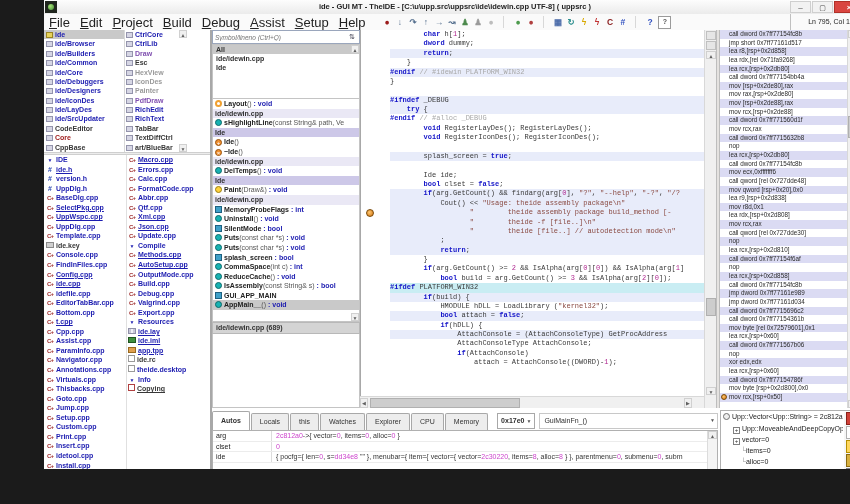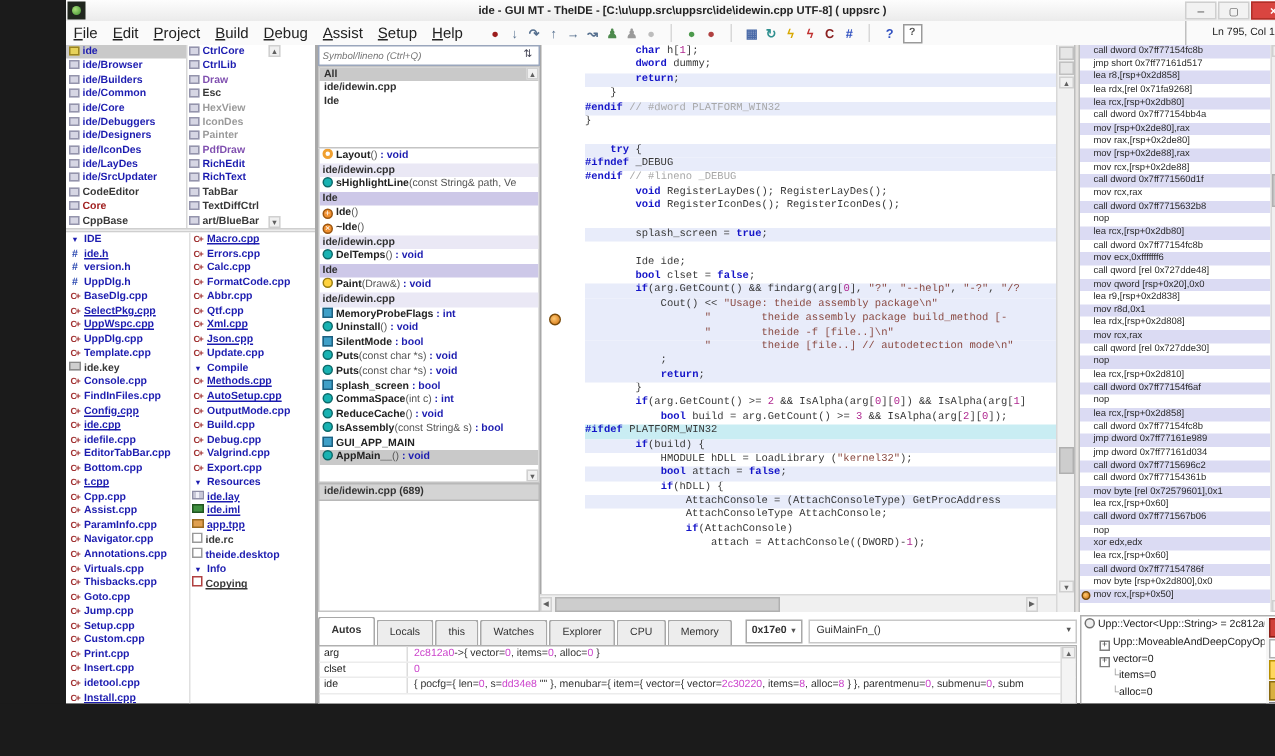--- a/index.html
+++ b/index.html
@@ -20,21 +20,21 @@
           font-weight:bold;font-size:7.5px;color:#222;}
   .wbtns{position:absolute;right:2px;top:1px;height:12px;display:flex;gap:1px;}
   .wbtn{width:21px;height:12px;text-align:center;line-height:11px;font-size:8px;color:#444;background:#f2f2f2;border:1px solid #cfcfcf;box-sizing:border-box;}
   .wbtn.close{width:30px;background:#d94540;border-color:#b03028;color:#fff;font-weight:bold;}
   .wbtn.min::before{content:"–";}
   .wbtn.max::before{content:"▢";font-size:7px;}
   .wbtn.close::before{content:"×";}
 
   
   .menurow{left:0;top:14px;width:822px;height:16px;background:#fafafa;border-bottom:1px solid #c9c9c9;display:flex;align-items:center;}
-  .mitem{padding:0 5px;line-height:15px;font-size:10px;color:#222;}
+  .mitem{padding:0 5px;line-height:15px;font-size:13px;color:#222;}
   .mitem u{text-decoration:underline;}
   #tools{display:flex;align-items:center;margin-left:10px;}
   .ticon{width:13px;text-align:center;font-size:8.5px;font-weight:bold;line-height:14px;}
   .tboxed{border:1px solid #9a9a9a;width:11px;height:11px;line-height:10px;font-size:7px;background:#fff;margin-left:2px;}
   .tsep{width:7px;height:12px;border-left:1px solid #d8d8d8;margin-left:6px;display:inline-block;}
   .statusbox{left:746px;top:14px;width:76px;height:16px;border-left:1px solid #c0c0c0;line-height:16px;
              text-align:center;background:#fafafa;color:#222;}
 
   
   .lpanel{background:#fff;overflow:hidden;}
@@ -371,26 +371,26 @@
 
     <div class="abs gutter">
       <div class="bpicon" id="bp" style="top: 179.296px;"></div>
     </div>
 
     <div class="abs editor" id="code">
         <div class="cline">        <span class="c-kw">char</span> h[<span class="c-num">1</span>];</div>
         <div class="cline">        <span class="c-kw">dword</span> dummy;</div>
         <div class="cline chl">        <span class="c-kw">return</span>;</div>
         <div class="cline">    }</div>
-        <div class="cline chl"><span class="c-pp">#endif</span> <span class="c-cmt">// #dword PLATFORM_WIN32</span></div>
+        <div class="cline chl"><span class="c-pp">#endif</span> <span class="c-cmt">// #idewin PLATFORM_WIN32</span></div>
         <div class="cline">}</div>
         <div class="cline">&nbsp;</div>
+        <div class="cline chl"><span class="c-pp">#ifndef</span> _DEBUG</div>
         <div class="cline chl">    <span class="c-kw">try</span> {</div>
-        <div class="cline chl"><span class="c-pp">#ifndef</span> _DEBUG</div>
-        <div class="cline"><span class="c-pp">#endif</span> <span class="c-cmt">// #lineno _DEBUG</span></div>
+        <div class="cline"><span class="c-pp">#endif</span> <span class="c-cmt">// #alloc _DEBUG</span></div>
         <div class="cline">        <span class="c-kw">void</span> RegisterLayDes(); RegisterLayDes();</div>
         <div class="cline">        <span class="c-kw">void</span> RegisterIconDes(); RegisterIconDes();</div>
         <div class="cline">&nbsp;</div>
         <div class="cline chl">        splash_screen = <span class="c-kw">true</span>;</div>
         <div class="cline">&nbsp;</div>
         <div class="cline">        Ide ide;</div>
         <div class="cline">        <span class="c-kw">bool</span> clset = <span class="c-kw">false</span>;</div>
         <div class="cline chl">        <span class="c-kw">if</span>(arg.GetCount() &amp;&amp; findarg(arg[<span class="c-num">0</span>], <span class="c-str">"?"</span>, <span class="c-str">"--help"</span>, <span class="c-str">"-?"</span>, <span class="c-str">"/?</span></div>
         <div class="cline chl">            Cout() &lt;&lt; <span class="c-str">"Usage: theide assembly package\n"</span></div>
         <div class="cline chl">                   <span class="c-str">"        theide assembly package build_method [-</span></div>

